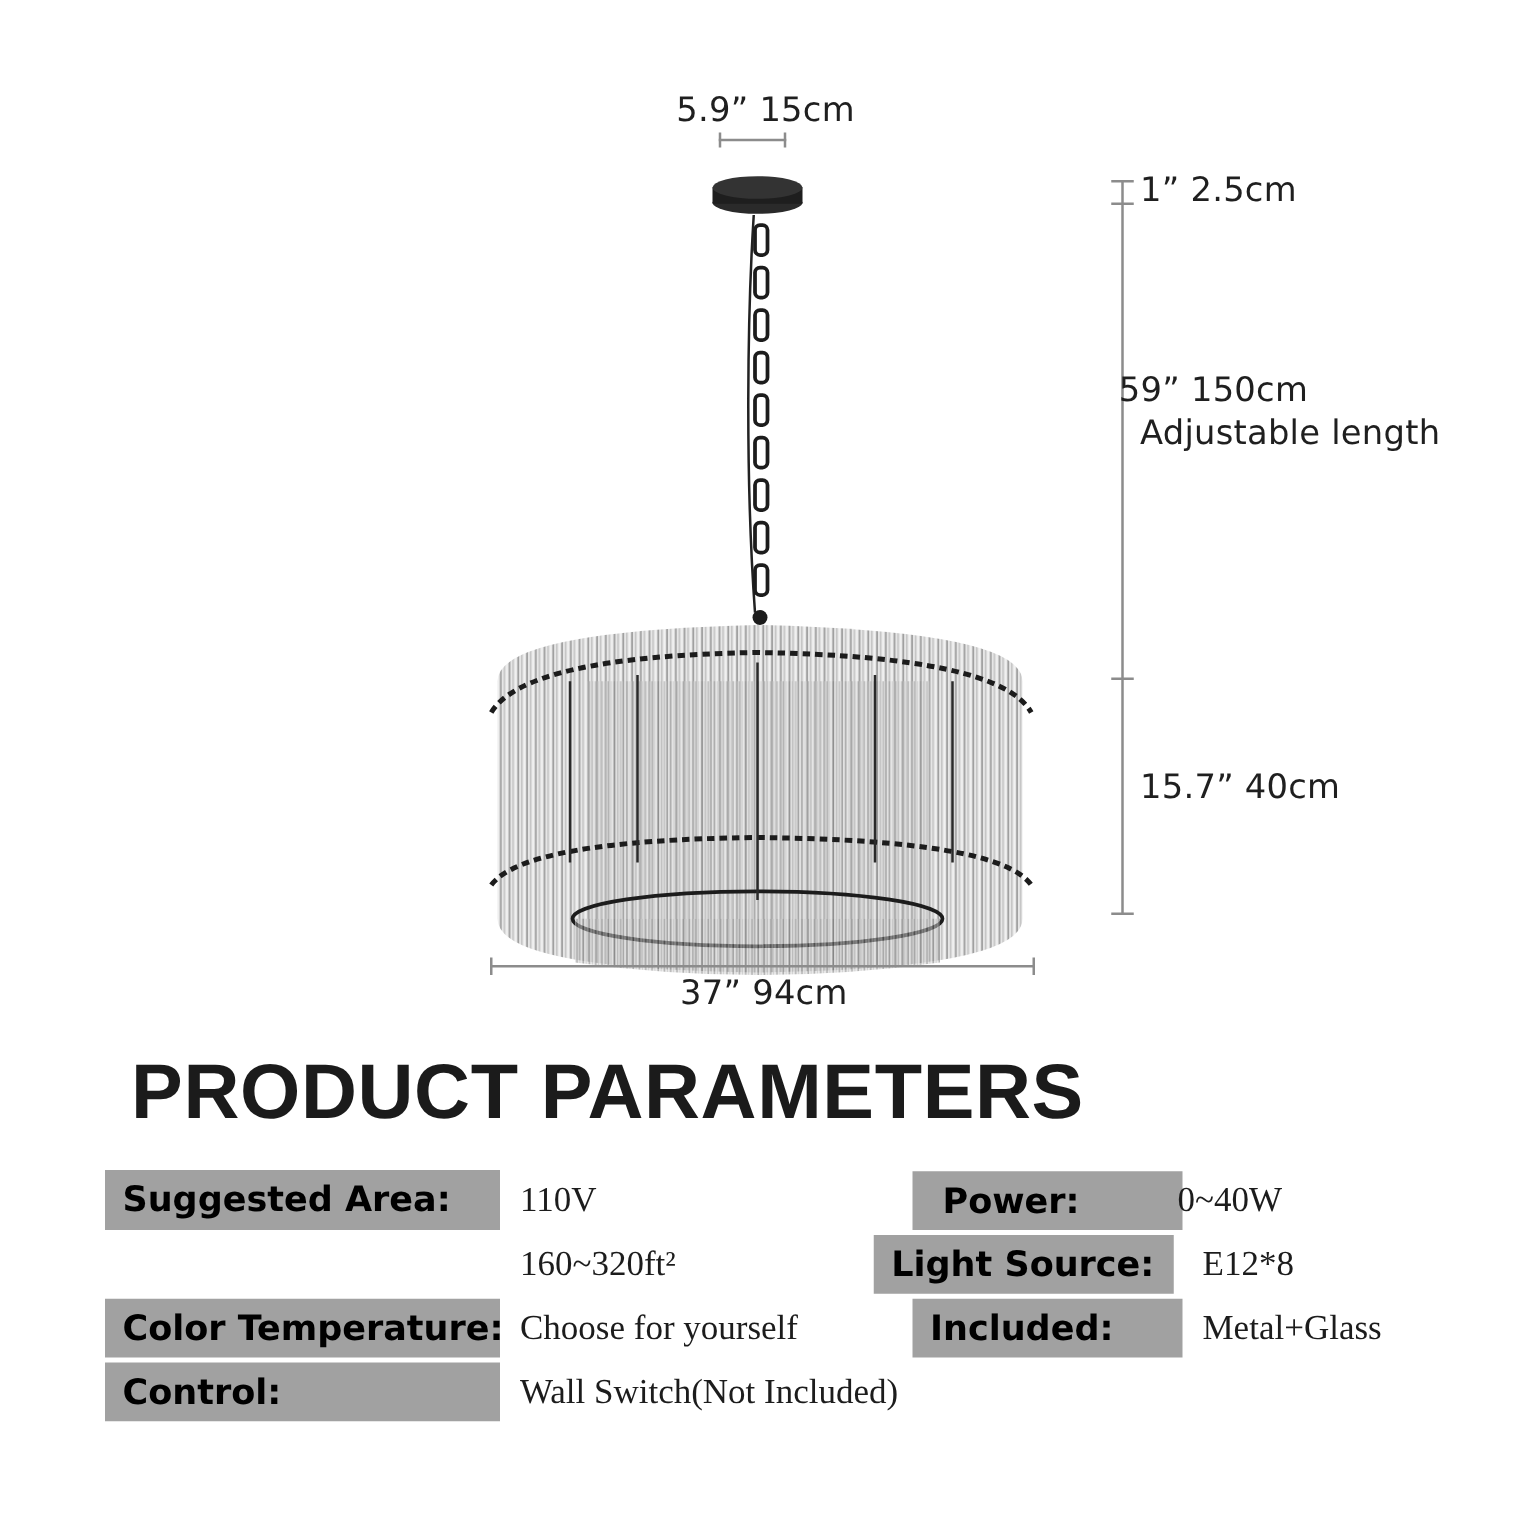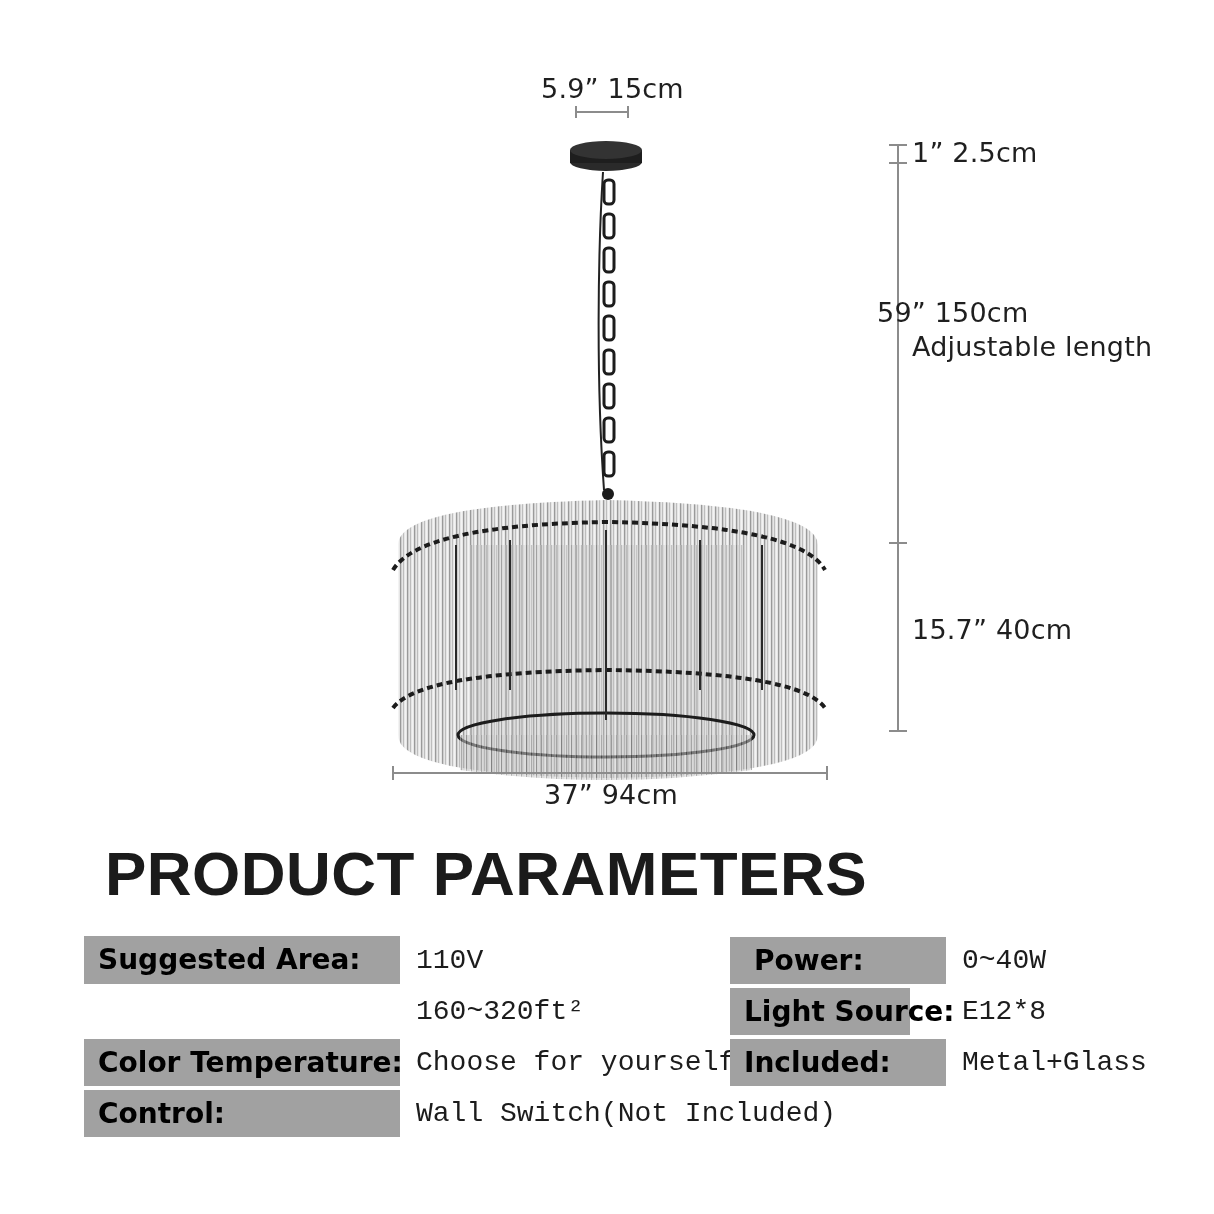--- a/index.html
+++ b/index.html
@@ -10,21 +10,21 @@
     .dim-line { background: #8c8c8c; position: absolute; }
     .title { position: absolute; left: 0; width: 972px; top: 838px; text-align: center;
              font-family: "Liberation Sans", "DejaVu Sans", sans-serif; font-weight: bold;
              font-size: 62px; letter-spacing: 0.5px; color: #1b1b1b; }
     .param-label { position: absolute; background: #a1a1a1; color: #000000; font-weight: bold;
                    font-size: 28px; box-sizing: border-box; padding-left: 14px;
                    display: flex; align-items: center; height: 47px;
                    font-family: "DejaVu Sans", sans-serif; white-space: nowrap; }
     .param-value { position: absolute; font-size: 28px; color: #1c1c1c; height: 47px;
                    display: flex; align-items: center; white-space: nowrap;
-                   font-family: Liberation Mono, monospace; }
+                   font-family: Liberation Serif, serif; }
     svg { position: absolute; left: 0; top: 0; }
   </style>
 </head>
 <body>
 
 <div class="abs" style="left:0;top:0;width:1214px;height:820px;">
   <svg width="1214" height="820" viewBox="0 0 1214 820">
     <defs>
       <pattern id="rods" x="0" y="0" width="7" height="10" patternUnits="userSpaceOnUse">
         <rect x="0" y="0" width="7" height="10" fill="#e6e6e6"></rect>
@@ -86,21 +86,21 @@
 <div class="abs dim-text" style="left:541px;top:73px;">5.9”  15cm</div>
 
 <div>
   <div class="dim-line" style="left:897px;top:144px;width:2px;height:588px;"></div>
   <div class="dim-line" style="left:889px;top:144px;width:18px;height:2px;"></div>
   <div class="dim-line" style="left:889px;top:162px;width:18px;height:2px;"></div>
   <div class="dim-line" style="left:889px;top:542px;width:18px;height:2px;"></div>
   <div class="dim-line" style="left:889px;top:730px;width:18px;height:2px;"></div>
 </div>
 <div class="abs dim-text" style="left:912px;top:137px;">1”  2.5cm</div>
-<div class="abs dim-text" style="left:877px;top:297px;">59”  150cm</div>
+<div class="abs dim-text" style="left:895px;top:297px;">59”  150cm</div>
 <div class="abs dim-text" style="left:912px;top:331px;">Adjustable length</div>
 <div class="abs dim-text" style="left:912px;top:614px;">15.7”  40cm</div>
 
 <div>
   <div class="dim-line" style="left:392px;top:772px;width:436px;height:2px;"></div>
   <div class="dim-line" style="left:392px;top:766px;width:2px;height:14px;"></div>
   <div class="dim-line" style="left:826px;top:766px;width:2px;height:14px;"></div>
 </div>
 <div class="abs dim-text" style="left:544px;top:779px;">37”  94cm</div>
 
@@ -115,20 +115,20 @@
 
   <div class="param-label" style="left:84px;top:1039px;width:316px;">Color Temperature:</div>
   <div class="param-value" style="left:416px;top:1039px;">Choose for yourself</div>
 
   <div class="param-label" style="left:84px;top:1090px;width:316px;">Control:</div>
   <div class="param-value" style="left:416px;top:1090px;">Wall Switch(Not Included)</div>
 </div>
 
 <div>
   <div class="param-label" style="left:730px;top:937px;width:216px;padding-left:24px;">Power:</div>
-  <div class="param-value" style="left:962px;top:937px;">0~40W</div>
+  <div class="param-value" style="left:942px;top:937px;">0~40W</div>
 
-  <div class="param-label" style="left:730px;top:988px;width:180px;">Light Source:</div>
+  <div class="param-label" style="left:699px;top:988px;width:240px;">Light Source:</div>
   <div class="param-value" style="left:962px;top:988px;">E12*8</div>
 
   <div class="param-label" style="left:730px;top:1039px;width:216px;">Included:</div>
   <div class="param-value" style="left:962px;top:1039px;">Metal+Glass</div>
 </div>
 
 </body></html>

